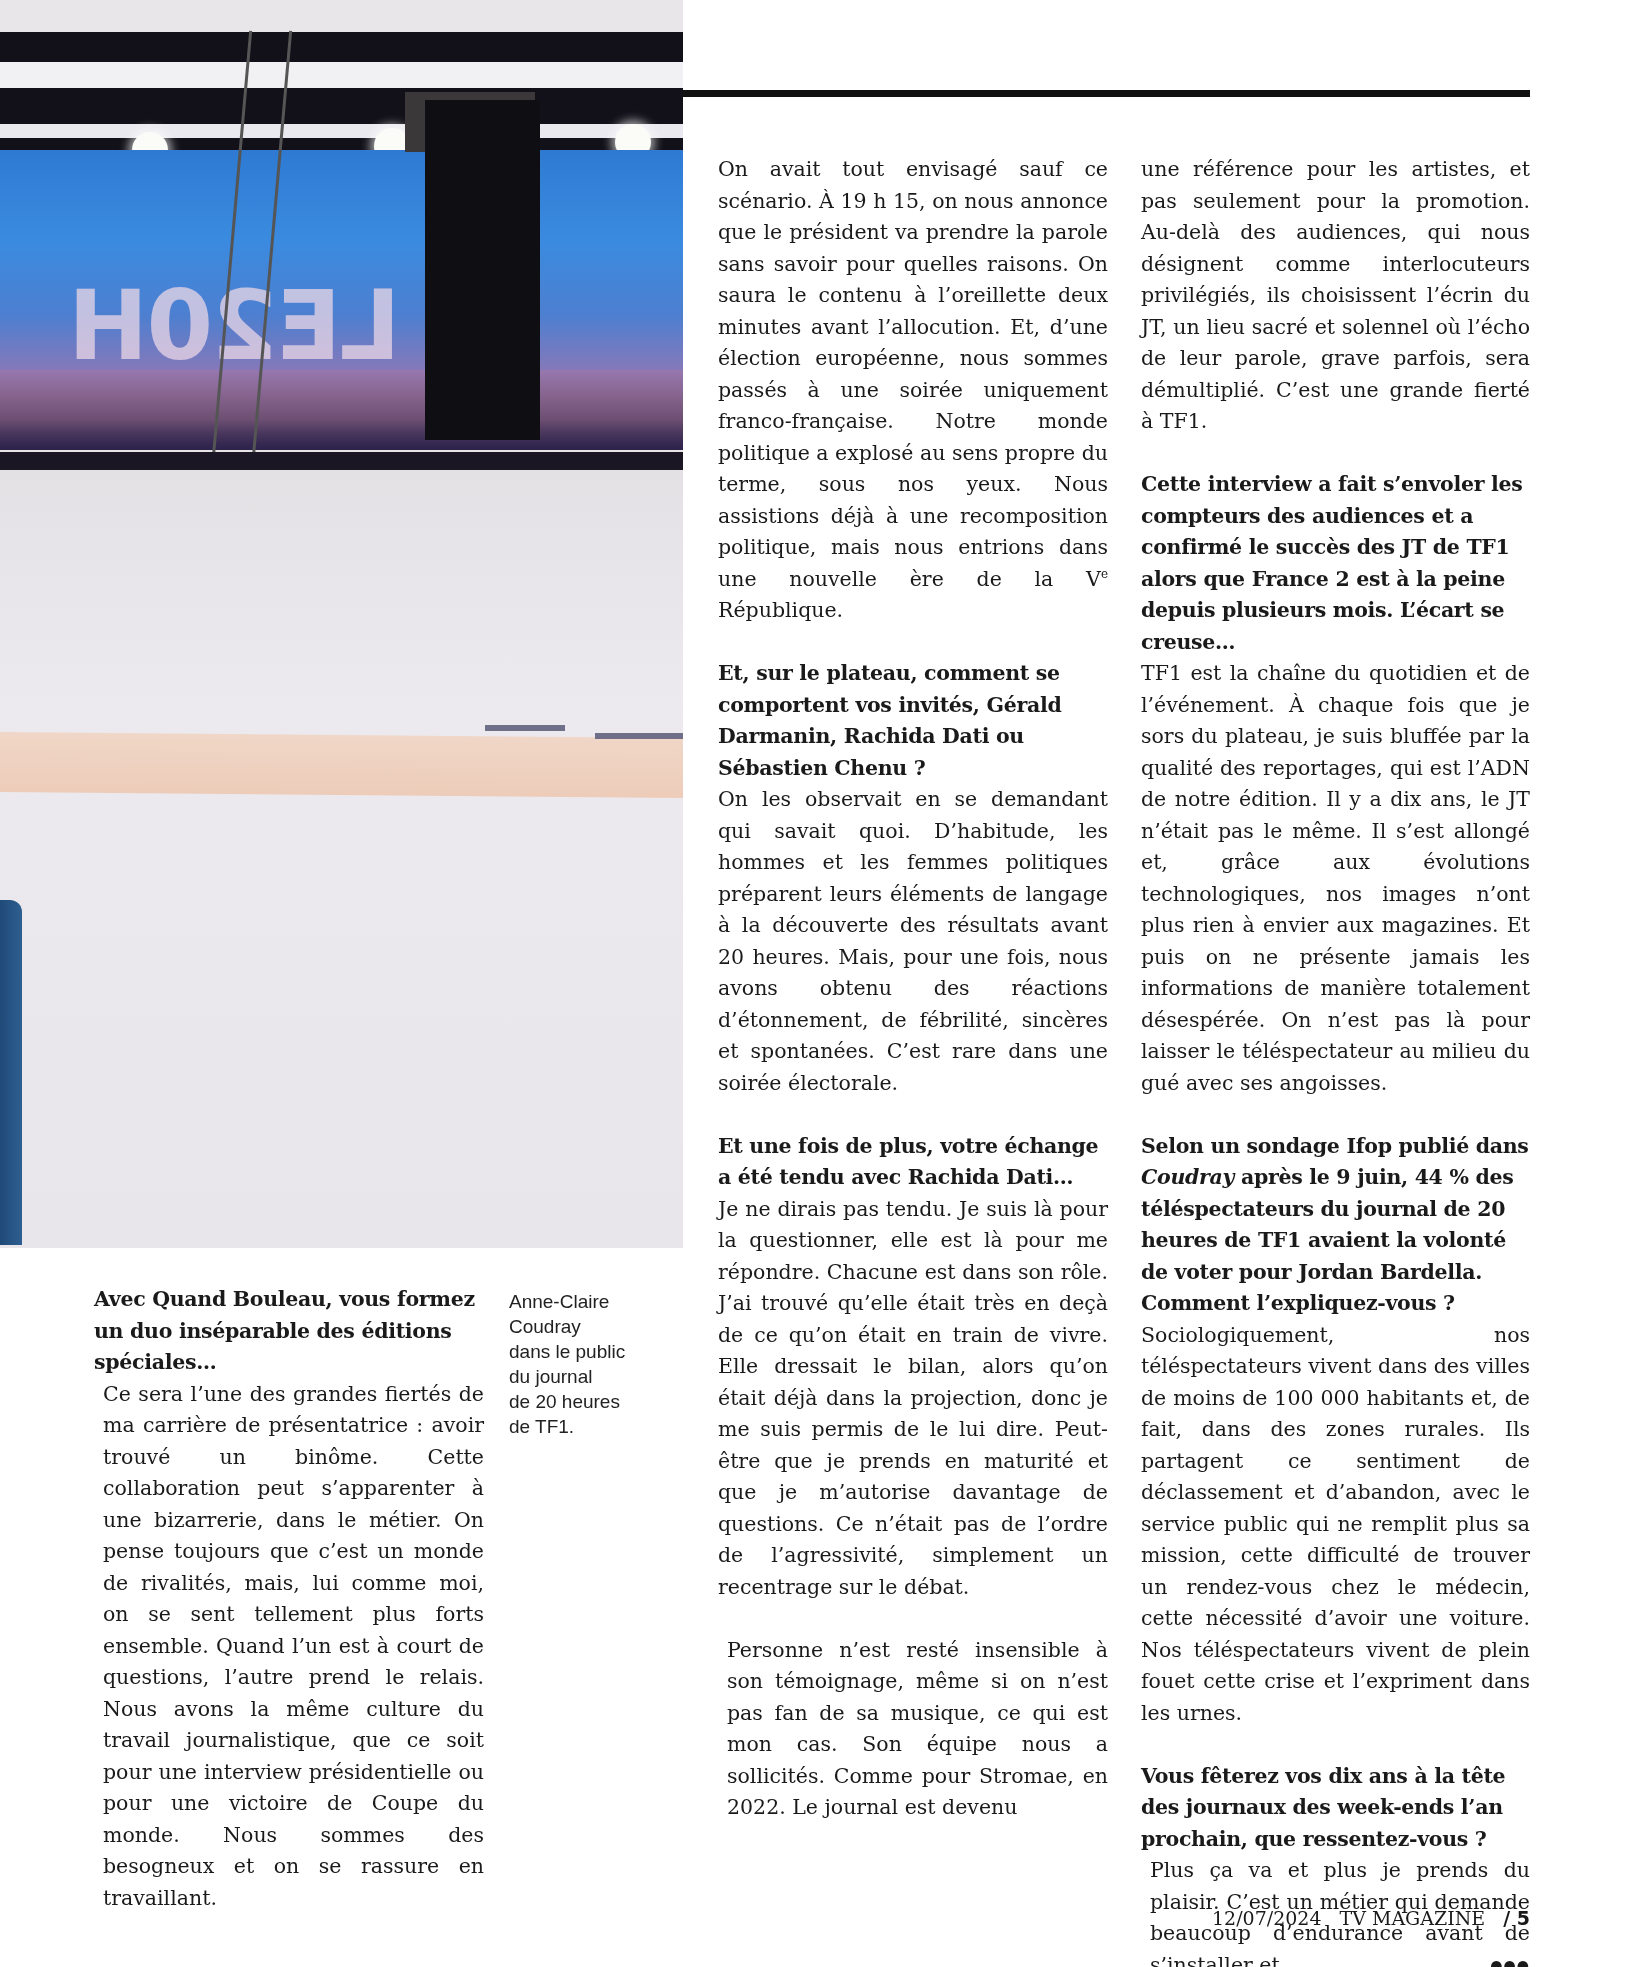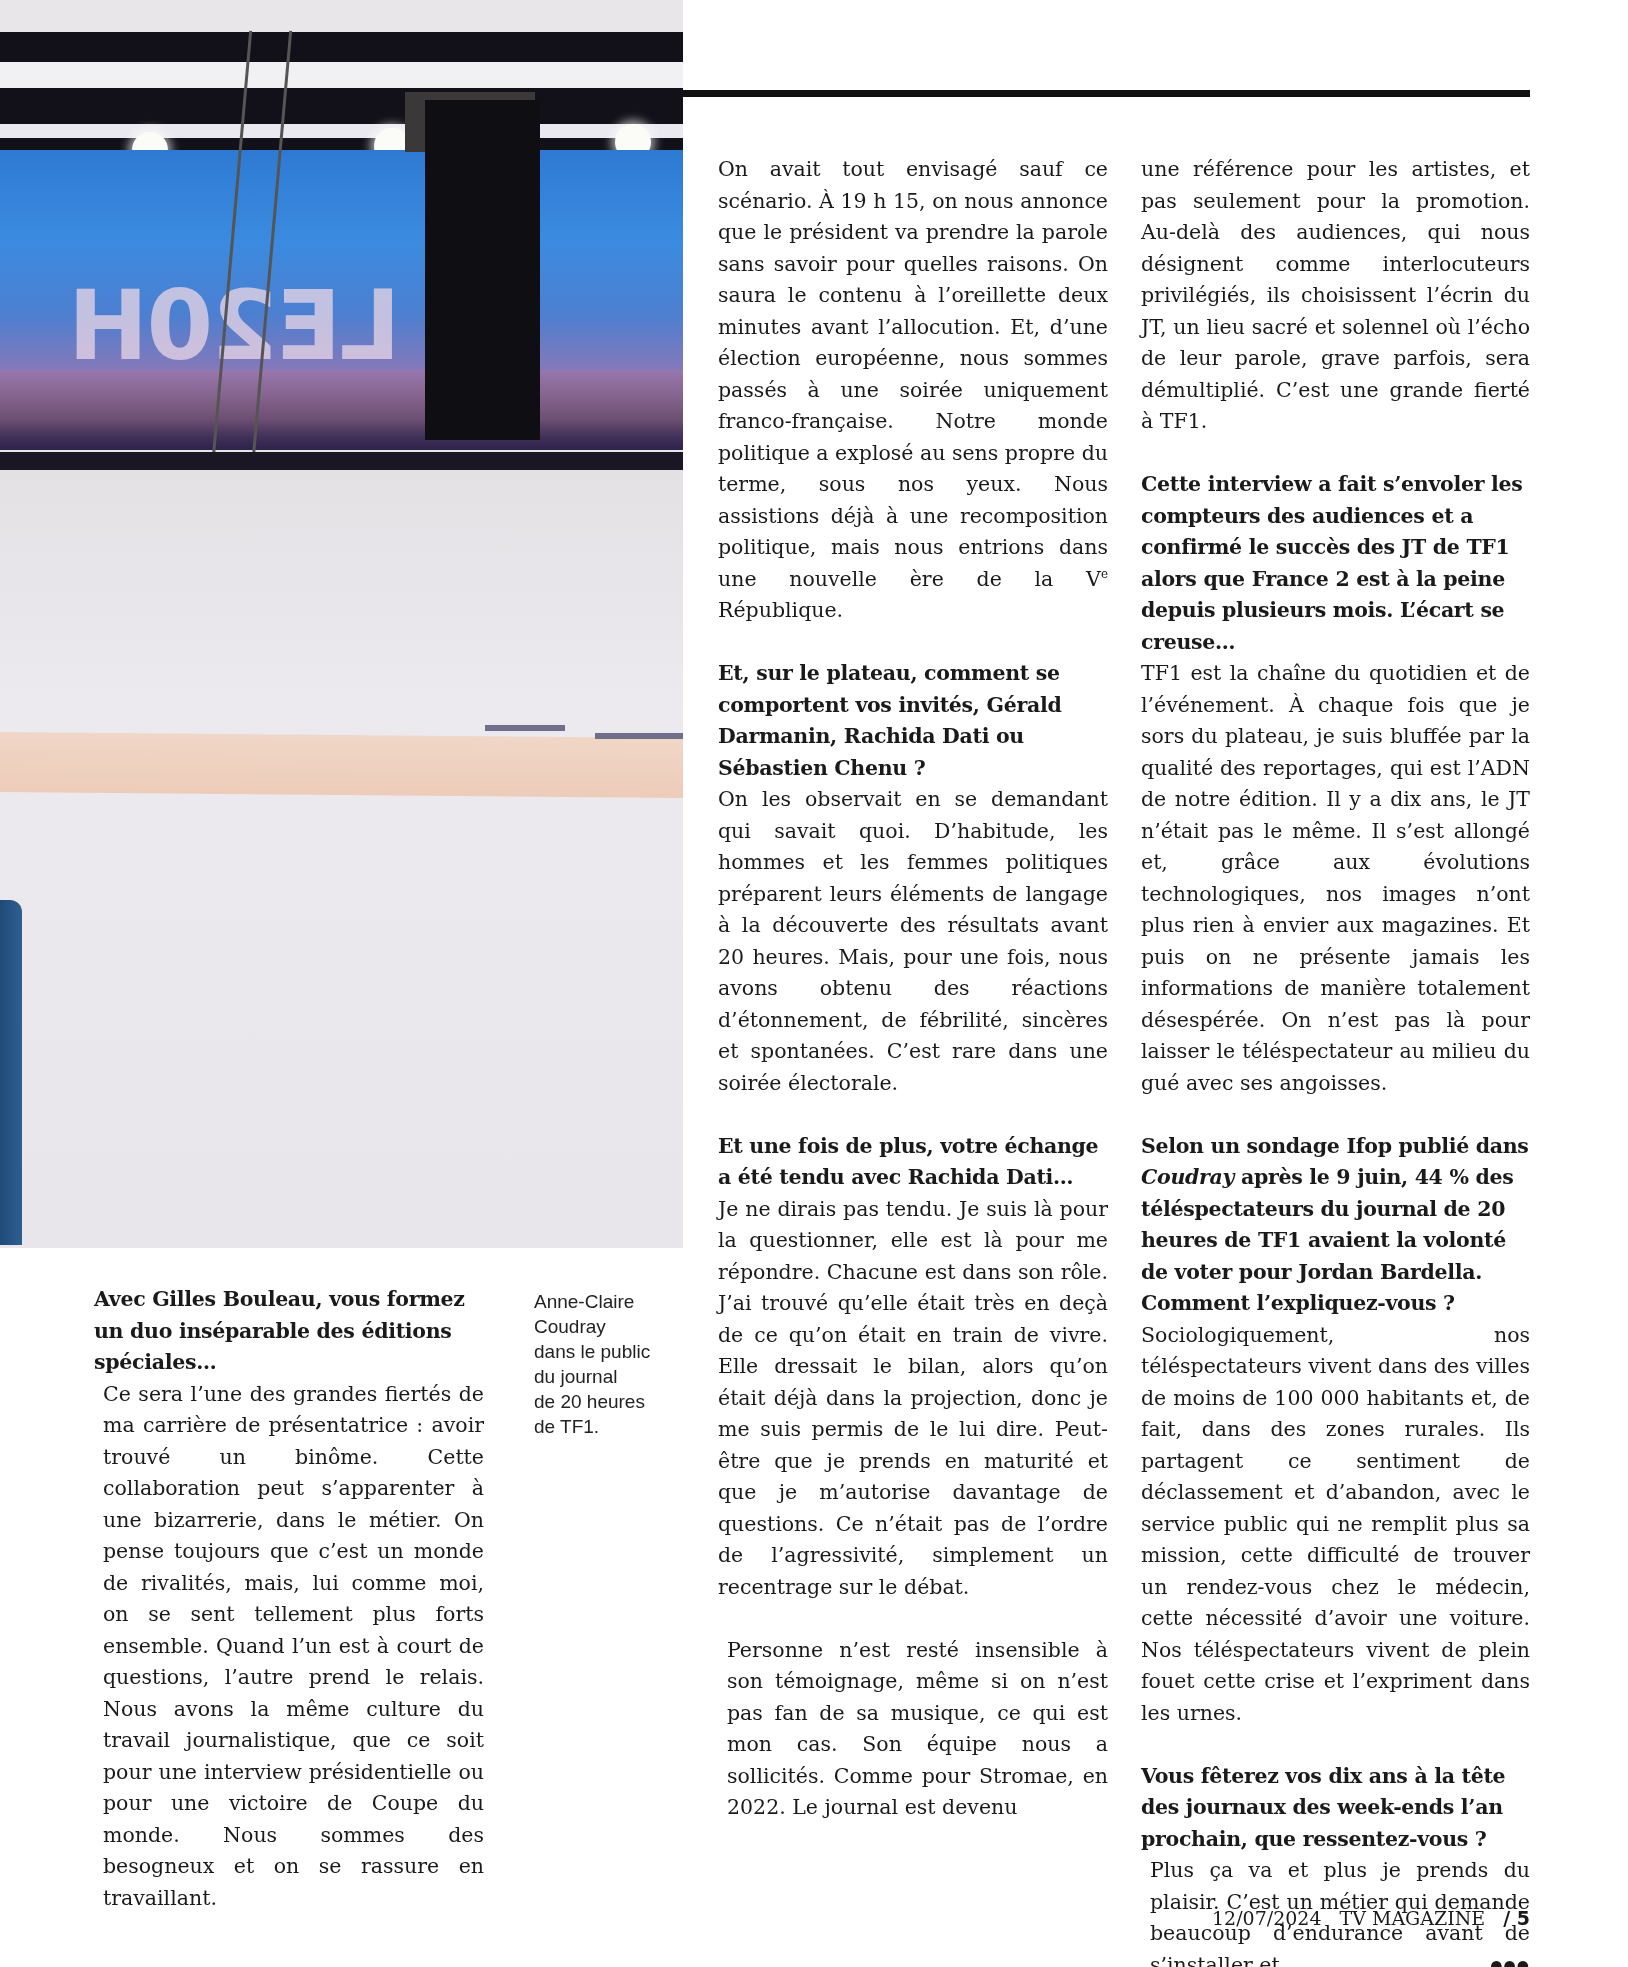--- a/index.html
+++ b/index.html
@@ -44,21 +44,21 @@
   .col { position: absolute; font-size: 20.5px; line-height: 31.5px; text-align: justify; hyphens: auto; }
   .col-left { left: 94px; top: 1284px; width: 390px; }
   .col-mid { left: 718px; top: 154px; width: 390px; }
   .col-right { left: 1141px; top: 154px; width: 389px; }
   .q { font-weight: bold; text-align: left; letter-spacing: -0.3px; }
   .a { margin: 0 0 31.5px 0; }
   .a.last { margin-bottom: 0; margin-left: 9px; }
   .em { font-style: italic; }
   .sup { font-size: 12px; vertical-align: super; line-height: 0; }
 
-  .caption { position: absolute; left: 534px; top: 1289px; width: 150px;
+  .caption { position: absolute; left: 509px; top: 1289px; width: 150px;
              font-family: "Liberation Sans", "DejaVu Sans", sans-serif; font-size: 19px; line-height: 25px; color: #222; }
 
   .continue-dots { float: right; font-family: "DejaVu Sans", sans-serif; font-size: 14px; letter-spacing: 1px; }
 
   
   .footer { position: absolute; right: 98px; top: 1907px; font-size: 19px; display: flex; gap: 18px; align-items: baseline; }
   .footer .pg { font-family: "DejaVu Sans", sans-serif; font-weight: bold; }
 </style>
 </head>
 <body>
@@ -82,21 +82,21 @@
   <div class="wall"></div>
   <div class="desk-edge"></div>
   <div class="mark1"></div>
   <div class="mark2"></div>
   <div class="jacket"></div>
 </div>
 
 <div class="top-rule"></div>
 
 <div class="col col-left">
-  <div class="q">Avec Gilles Bouleau, vous formez un duo inséparable des éditions spéciales…</div>
+  <div class="q">Avec Quand Bouleau, vous formez un duo inséparable des éditions spéciales…</div>
   <div class="a last">Ce sera l’une des grandes fiertés de ma carrière de présentatrice : avoir trouvé un binôme. Cette collaboration peut s’apparenter à une bizarrerie, dans le métier. On pense toujours que c’est un monde de rivalités, mais, lui comme moi, on se sent tellement plus forts ensemble. Quand l’un est à court de questions, l’autre prend le relais. Nous avons la même culture du travail journalistique, que ce soit pour une interview présidentielle ou pour une victoire de Coupe du monde. Nous sommes des besogneux et on se rassure en travaillant.</div>
 </div>
 
 <div class="caption">
   <div>Anne-Claire</div>
   <div>Coudray</div>
   <div>dans le public</div>
   <div>du journal</div>
   <div>de 20 heures</div>
   <div>de TF1.</div>

